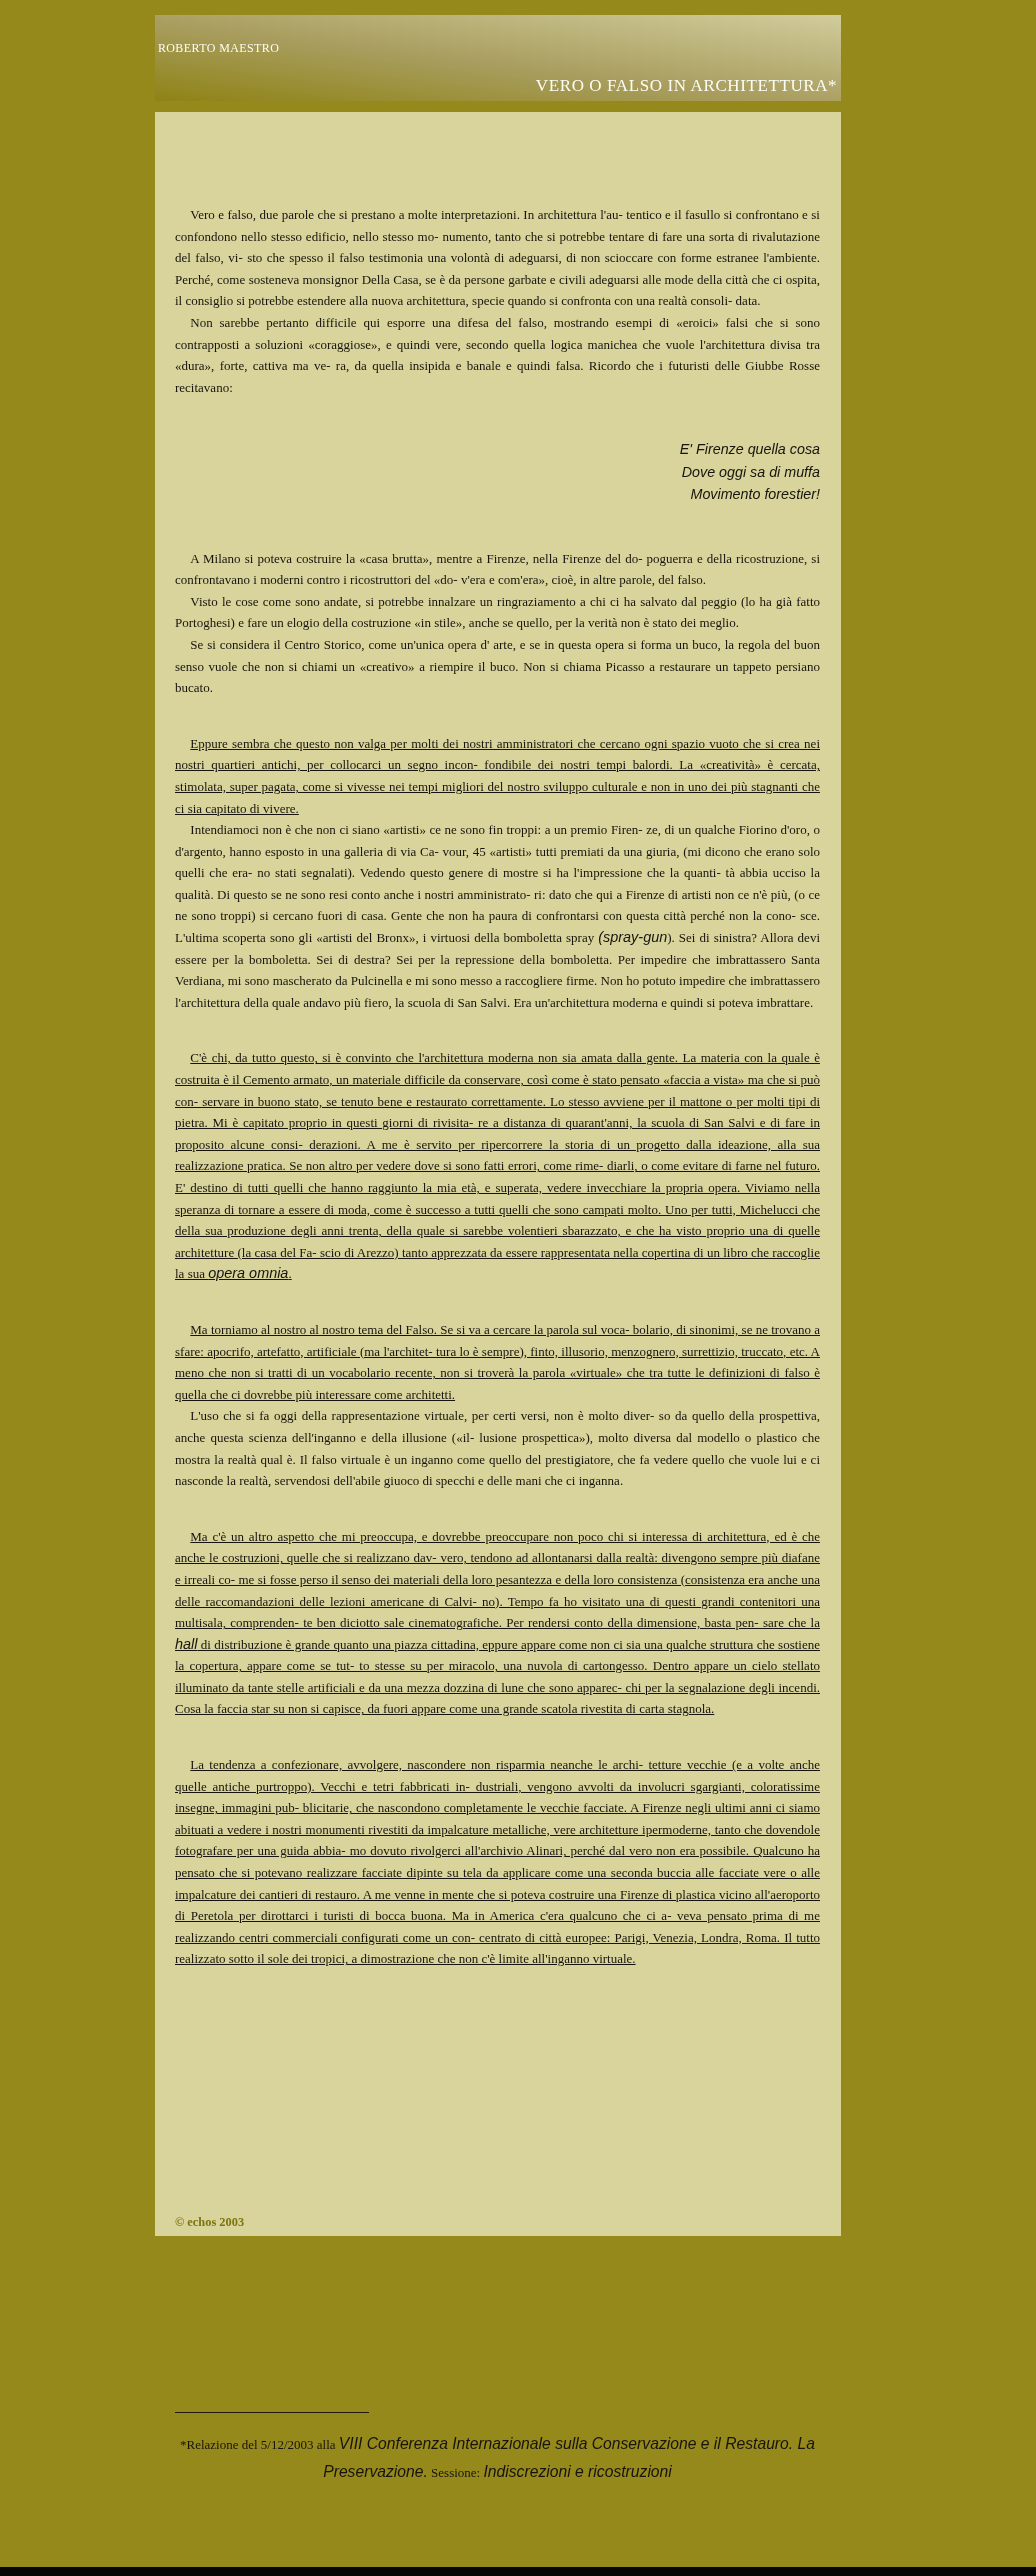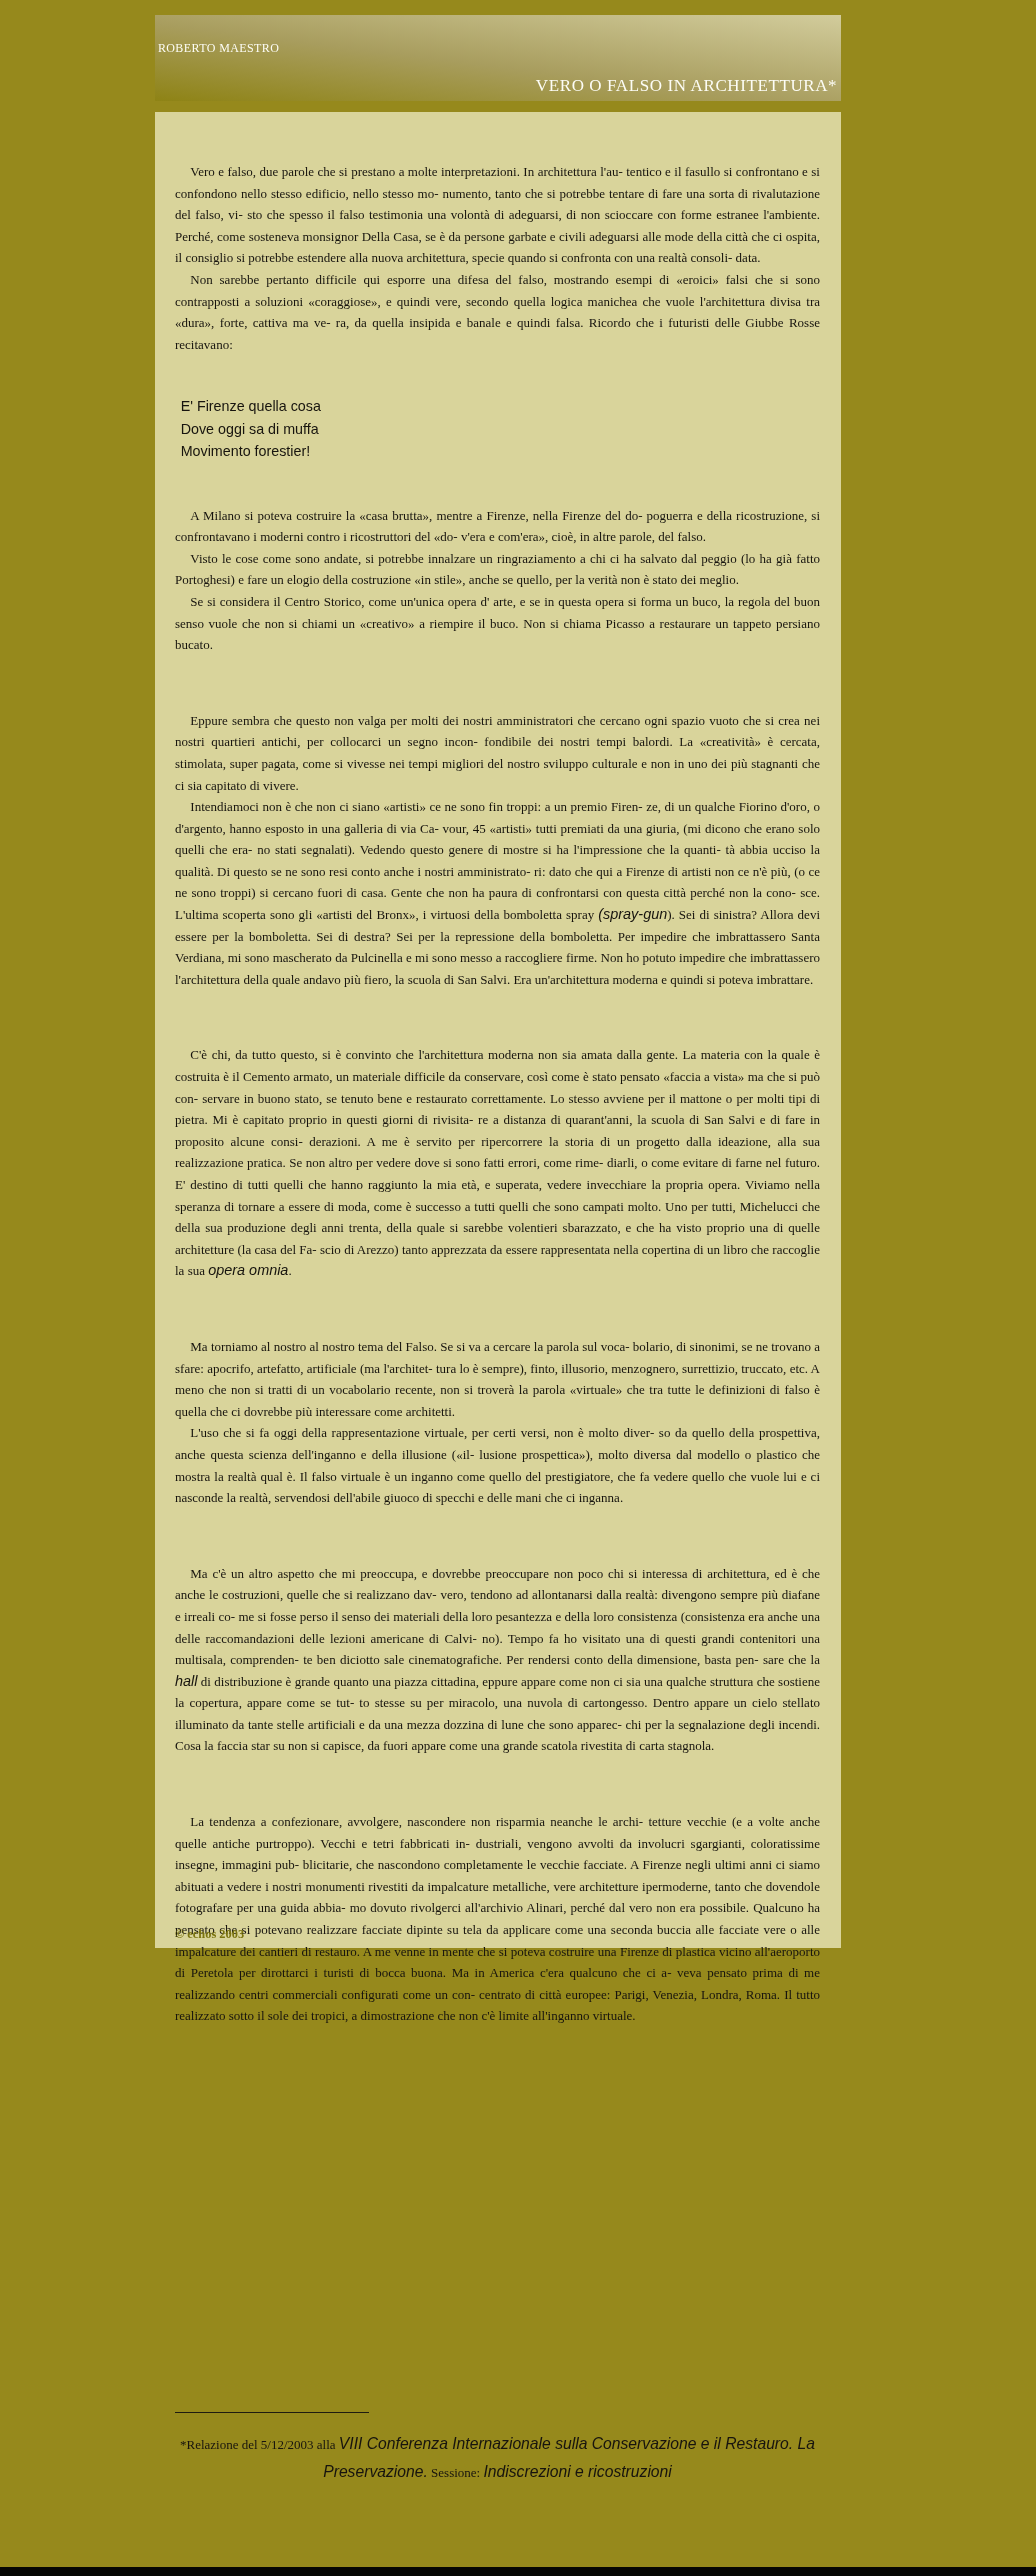--- a/index.html
+++ b/index.html
@@ -21,37 +21,37 @@
   }
   .author{
     position:absolute;left:2.9px;top:26px;
     font-size:12px;letter-spacing:0.4px;color:var(--head-text);
   }
   .title{
     position:absolute;right:3.8px;top:61px;
     font-size:17px;letter-spacing:0.6px;color:var(--head-text);white-space:nowrap;
   }
   .sheet{
-    position:absolute;left:155px;top:112px;width:686px;height:1836px;
+    position:absolute;left:155px;top:112px;width:686px;height:2124px;
     background:var(--sheet);
-    padding:49px 21px 0 20px;
+    padding:92px 21px 0 20px;
   }
   .bodytext{width:645px;}
   .bodytext p{
     font-size:13px;line-height:21.6px;text-align:justify;text-indent:15.3px;
   }
-  .gs{margin-top:54px;}
+  .gs{margin-top:34px;text-decoration:underline;}
   .it{
     font-family:"Liberation Sans","DejaVu Sans",sans-serif;
     font-style:italic;font-size:1.11em;
   }
   .poem{
     margin:40px 0 42px 5.7px;
     font-family:"Liberation Sans","DejaVu Sans",sans-serif;
-    font-size:14.3px;line-height:22.4px;
+    font-style:italic;font-size:14.3px;line-height:22.4px;text-align:right;
   }
   .rule{
     position:absolute;left:20px;top:2300px;width:194px;height:0;
     border-top:1.9px solid var(--rule);
   }
   .footnote{
     position:absolute;left:20px;top:2318px;width:645px;
     font-size:13px;line-height:27px;text-align:center;
   }
   .footnote .it{font-size:15.7px;}

